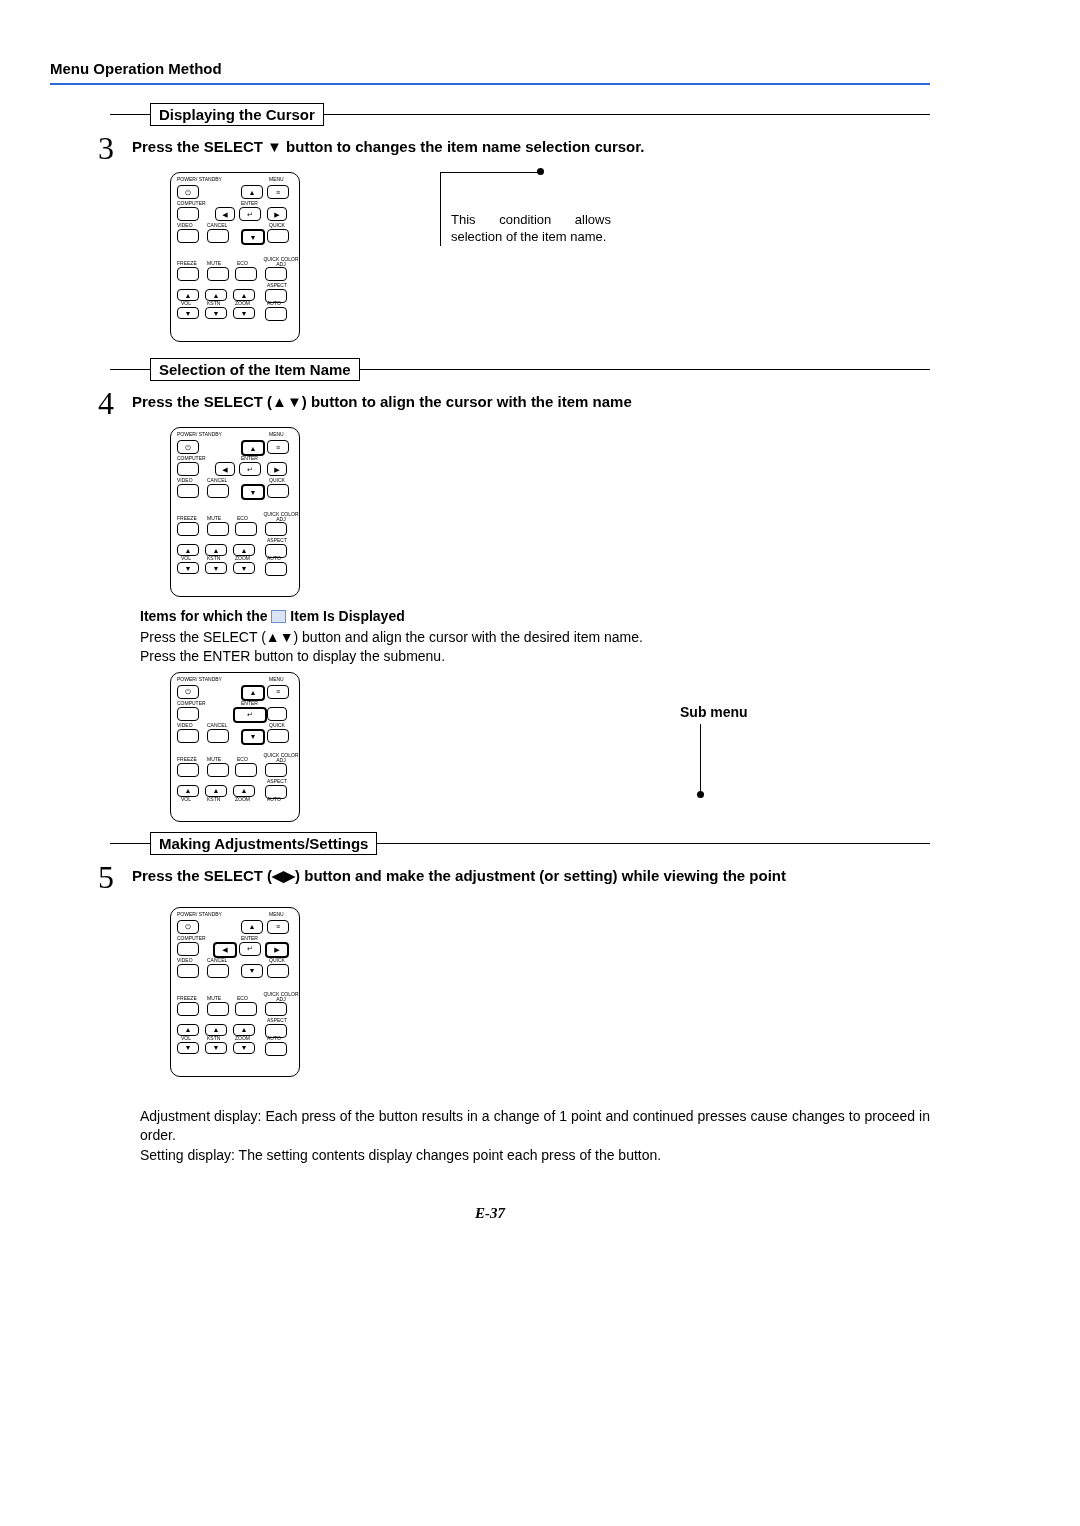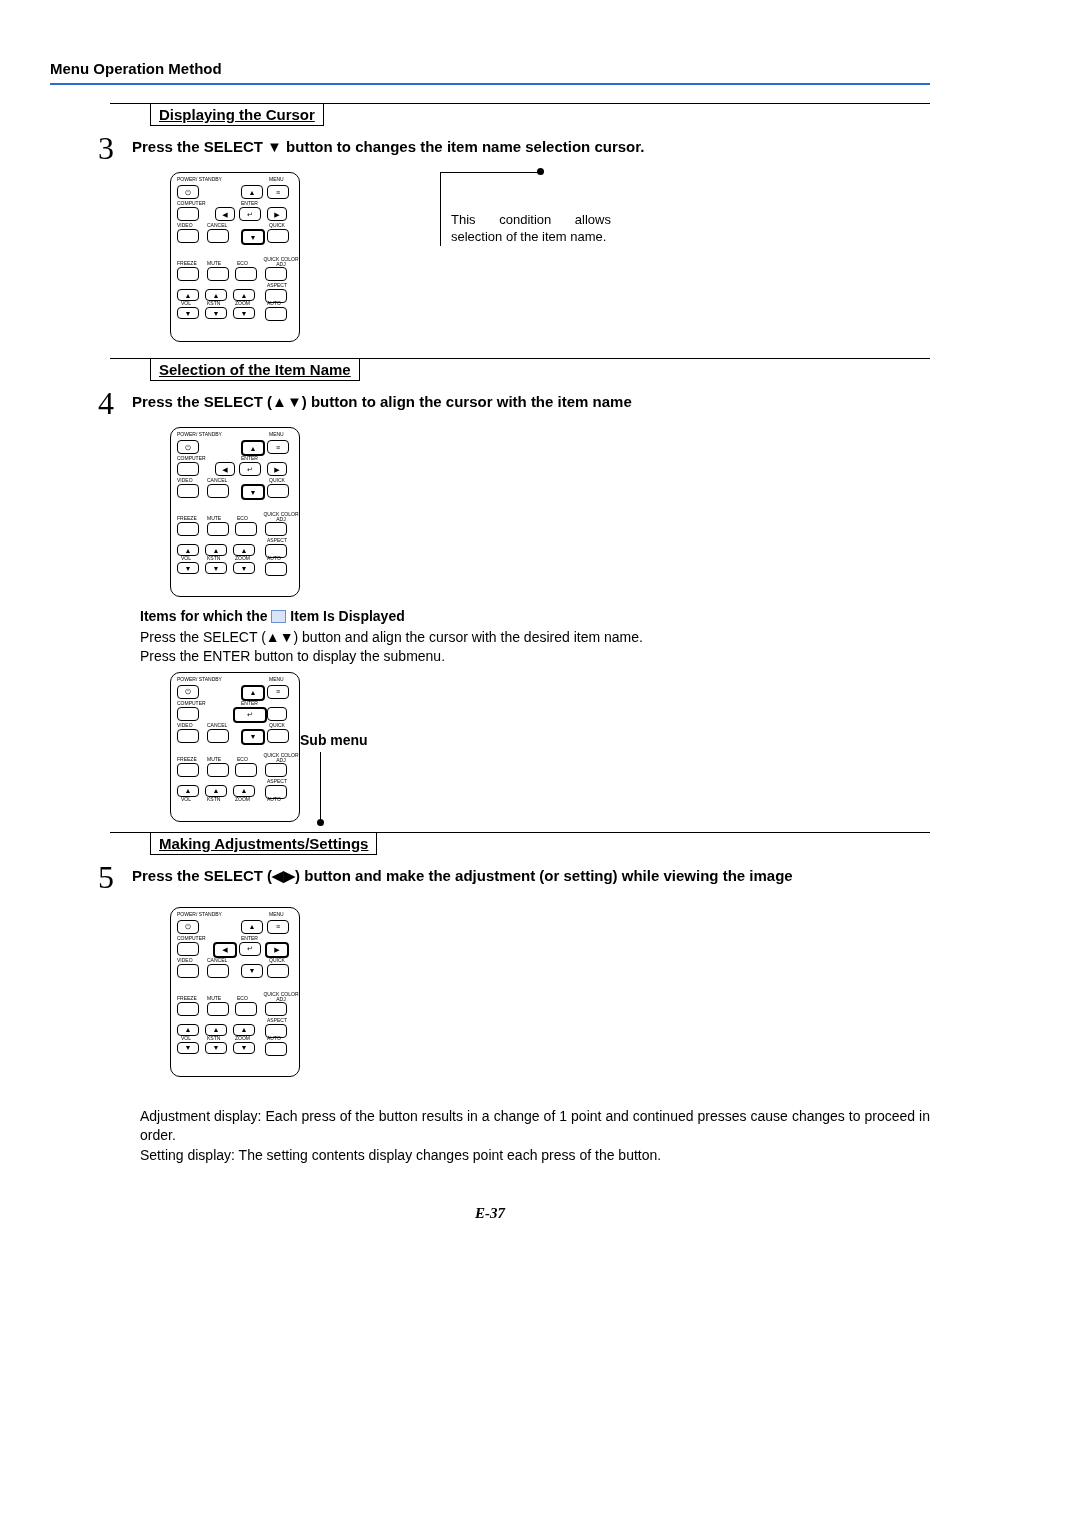--- a/index.html
+++ b/index.html
@@ -17,22 +17,22 @@
     font-size: 15px;
     margin-bottom: 6px;
   }
   .blue-rule {
     border: none;
     border-top: 2px solid #2b6bd6;
     margin: 0 0 18px 0;
   }
   .section-title-row {
     display: flex;
+    align-items: center;
     margin: 8px 0 6px 60px;
-    text-decoration: underline;
   }
   .section-title {
     border: 1px solid #000;
     padding: 2px 8px;
     font-weight: bold;
     font-size: 15px;
     white-space: nowrap;
   }
   .hr-left, .hr-right {
     border-top: 1px solid #000;
@@ -133,21 +133,22 @@
     height: 11px;
     background: #dbe4f4;
     border: 1px solid #6b8fd4;
     vertical-align: middle;
     position: relative;
     top: -1px;
   }
   .submenu-row {
     display: flex;
     margin: 6px 0 10px 120px;
-    align-items: flex-end;
+    gap: 380px;
+    align-items: center;
   }
   .submenu-callout {
     font-weight: bold;
     font-size: 14px;
     position: relative;
     padding-top: 4px;
   }
   .submenu-line {
     border-left: 1px solid #000;
     height: 70px;
@@ -360,21 +361,21 @@
 </div>
 
 <div class="section-title-row">
   <div class="hr-left"></div>
   <div class="section-title">Making Adjustments/Settings</div>
   <div class="hr-right"></div>
 </div>
 <div class="step">
   <div class="step-num">5</div>
   <div class="step-body">
-    <div class="step-instruction">Press the SELECT (◀▶) button and make the adjustment (or setting) while viewing the image</div>
+    <div class="step-instruction">Press the SELECT (◀▶) button and make the adjustment (or setting) while viewing the point</div>
   </div>
 </div>
 <div style="margin:14px 0 10px 120px;">
   <div class="remote">
     <span class="lbl" style="top:4px;left:6px;">POWER/
 STANDBY</span>
     <div class="rbtn" style="top:12px;left:6px;width:20px;height:12px;">⏻</div>
     <div class="rbtn" style="top:12px;left:70px;width:20px;height:12px;">▲</div>
     <span class="lbl" style="top:4px;left:98px;">MENU</span>
     <div class="rbtn" style="top:12px;left:96px;width:20px;height:12px;">≡</div>

